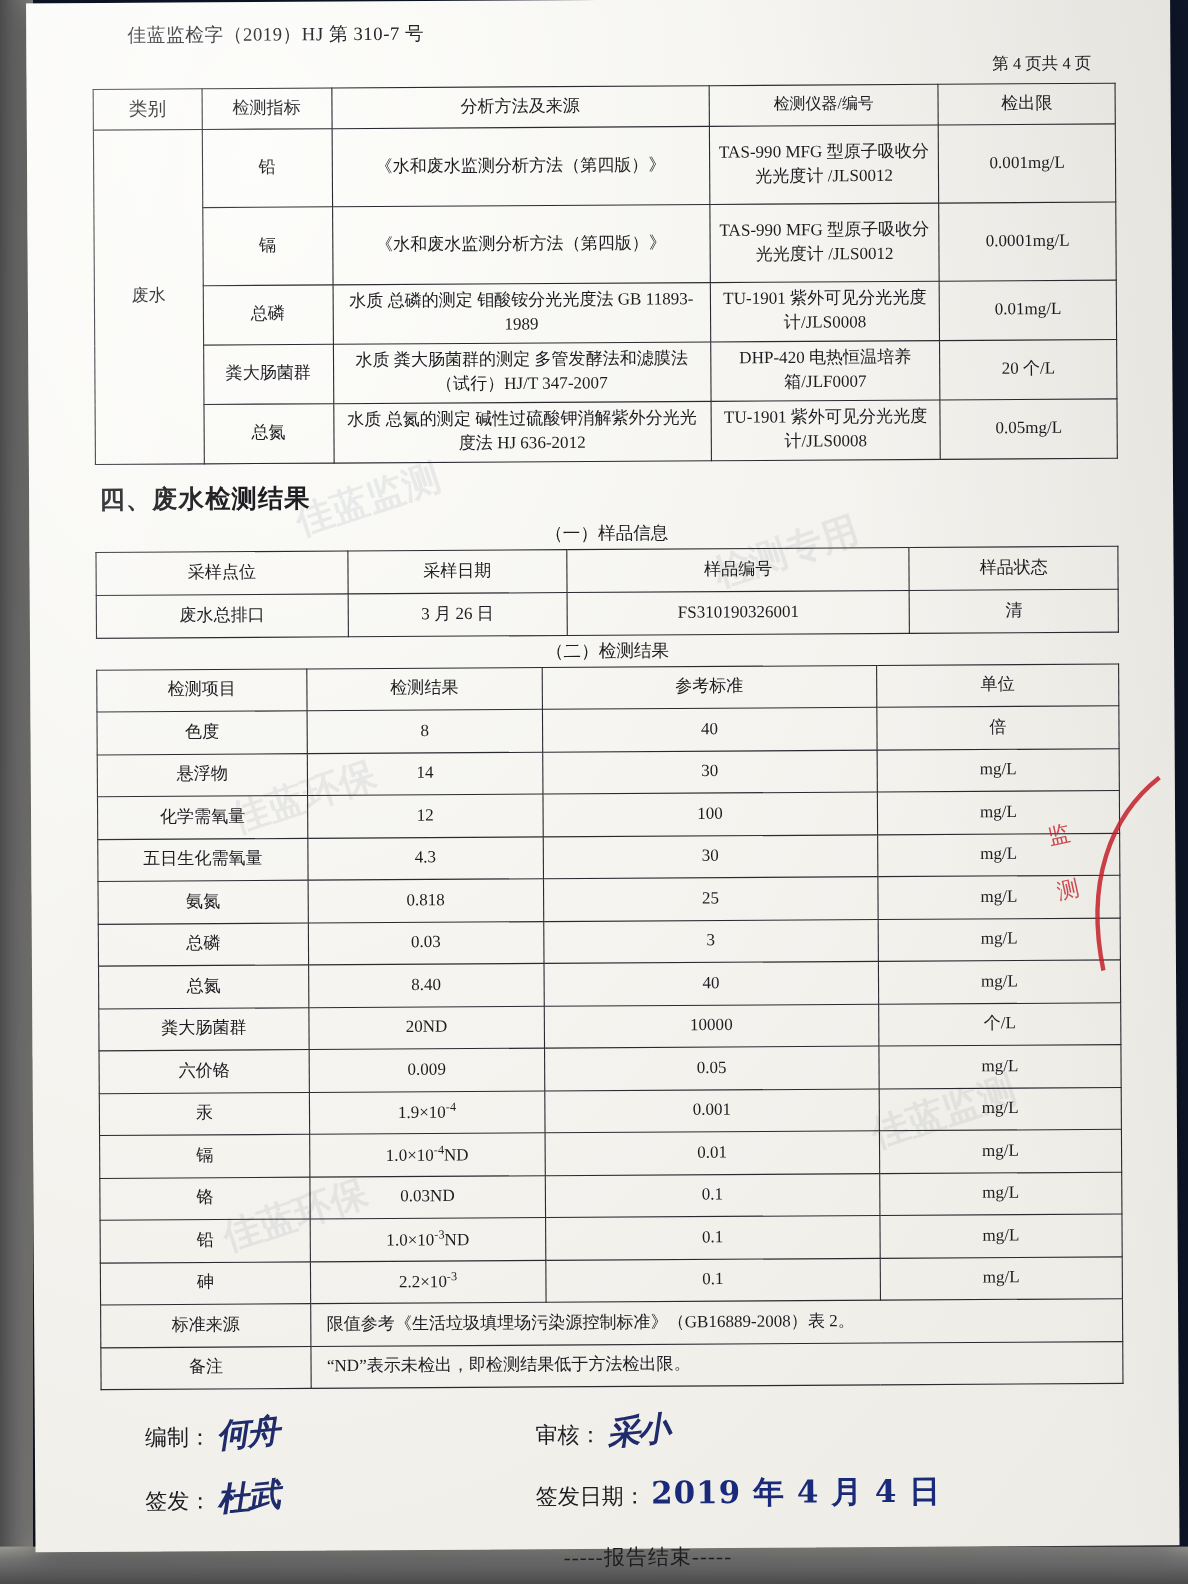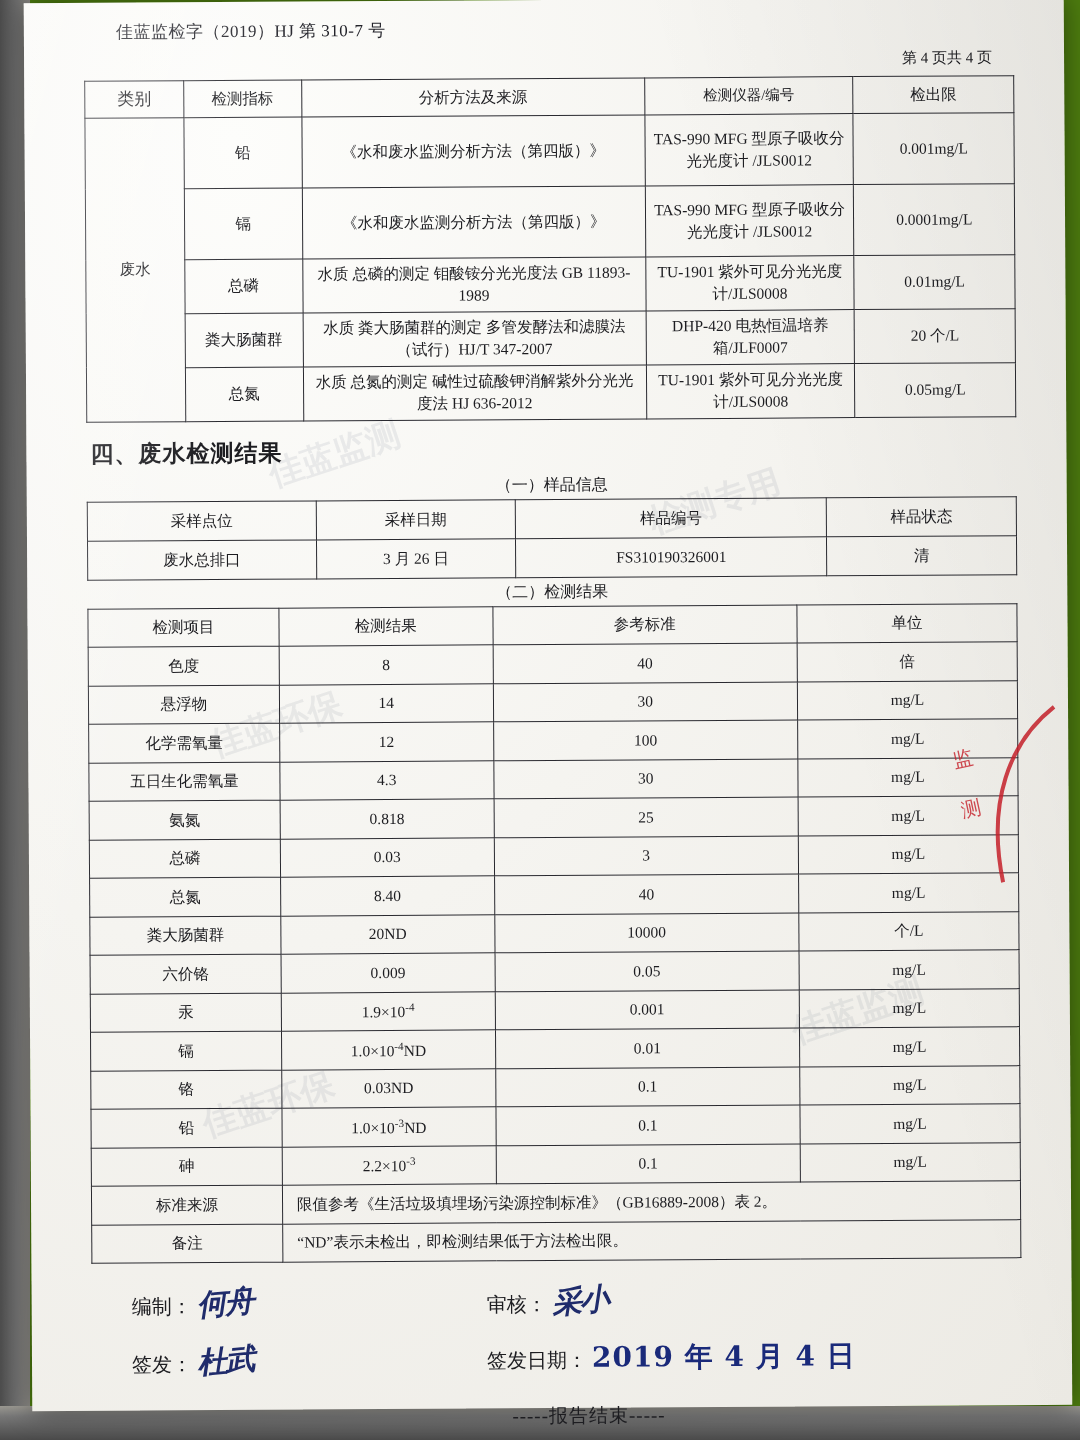--- a/index.html
+++ b/index.html
@@ -8,21 +8,21 @@
     background: #6d6d6d;
   }
   body {
     font-family: "Liberation Serif", "DejaVu Serif", serif;
   }
   .page {
     position: relative;
     width: 1080px;
     height: 1440px;
     overflow: hidden;
-    background: #4d7c0f;
+    background: #0f172a;
   }
   
   .paper {
     position: absolute;
     left: 28px;
     top: 0px;
     width: 1040px;
     height: 1408px;
     background:
       radial-gradient(ellipse at 20% 10%, #fdfdfb 0%, #f5f4f0 45%, #eceae4 100%);

